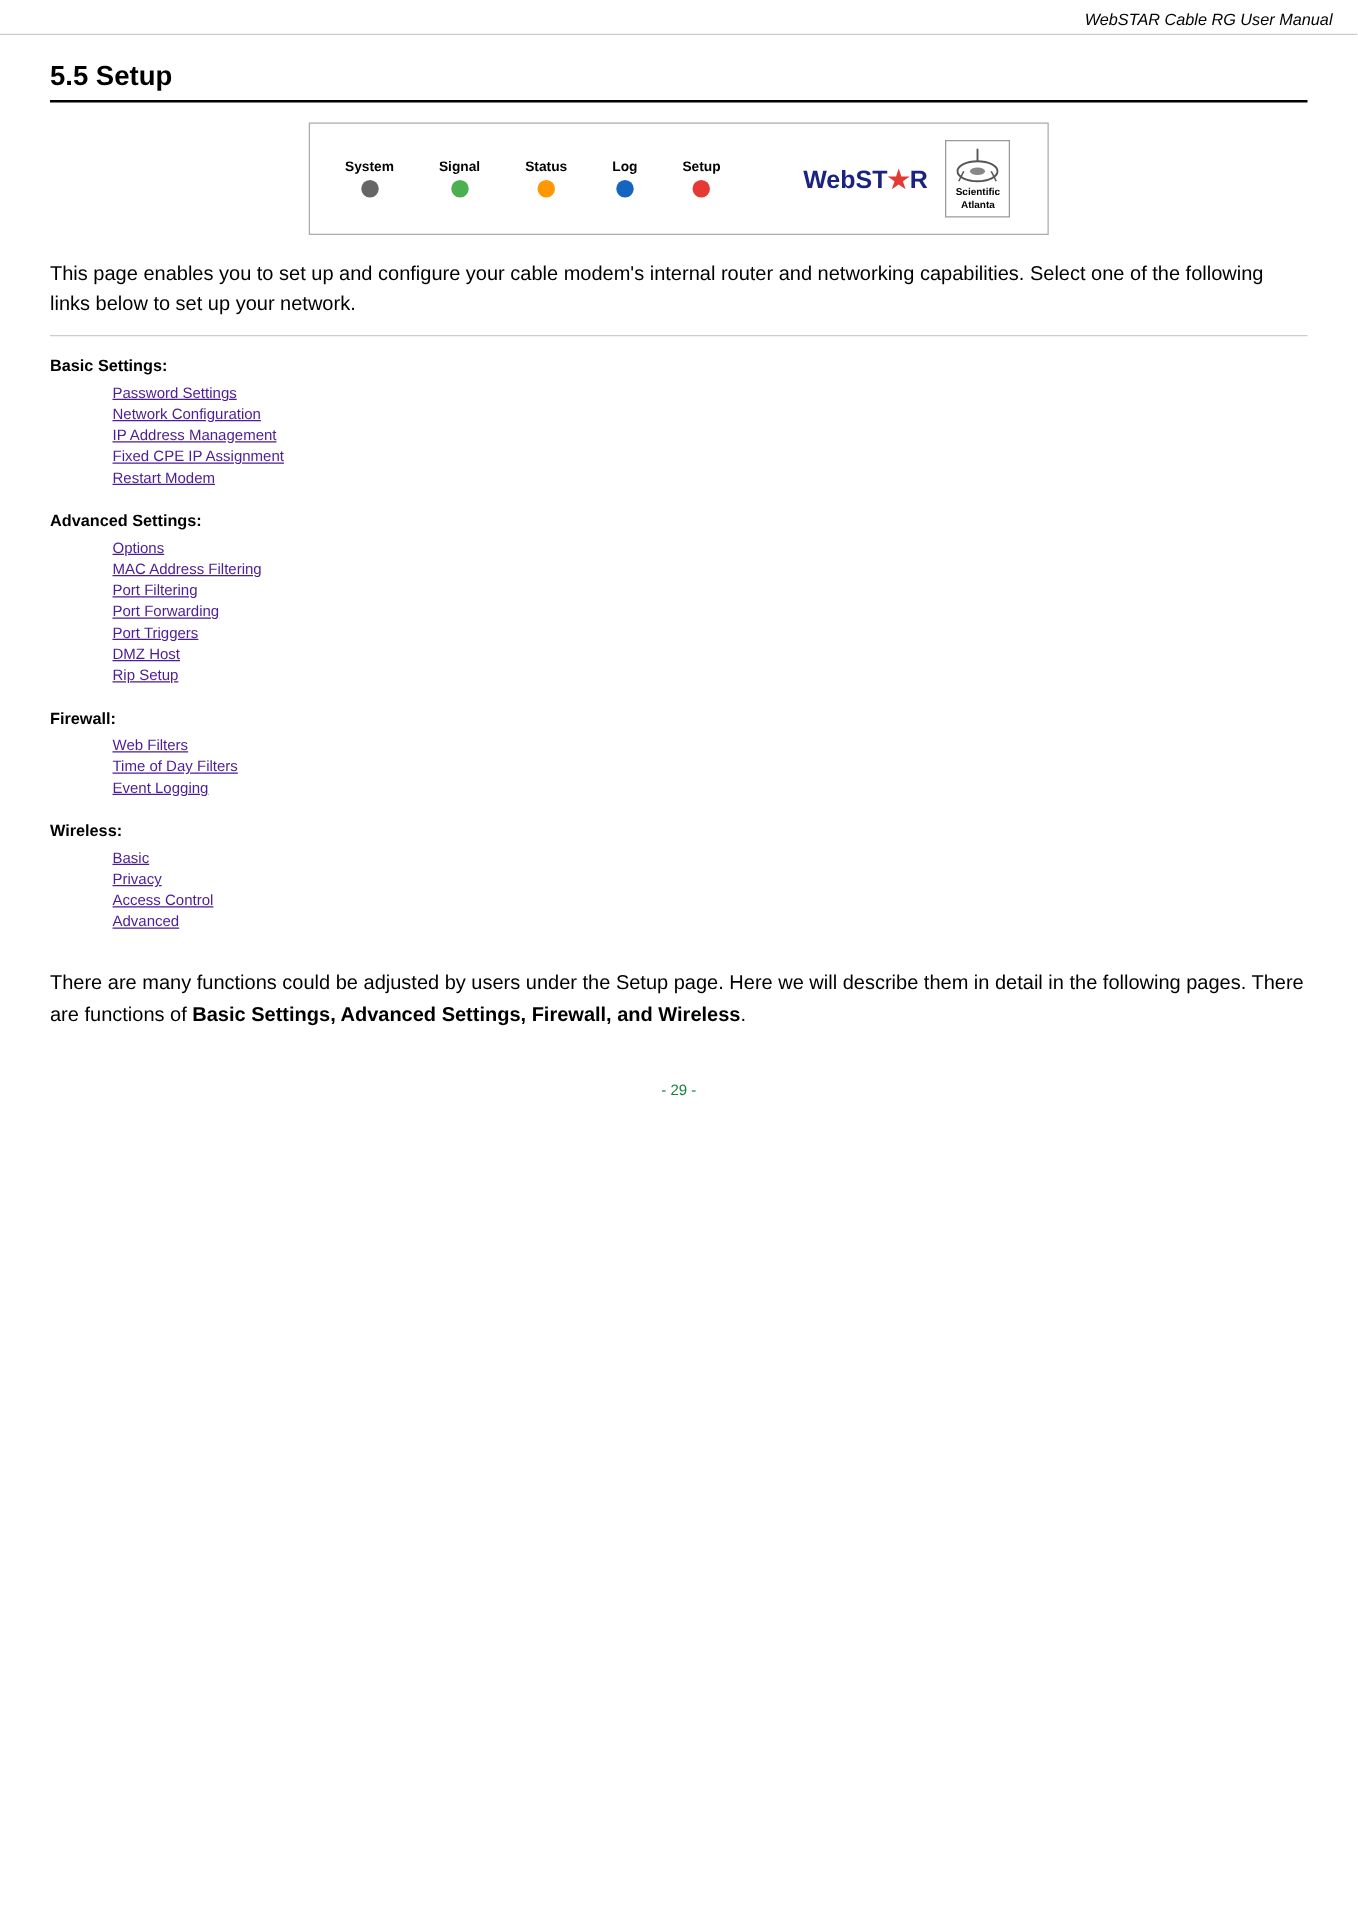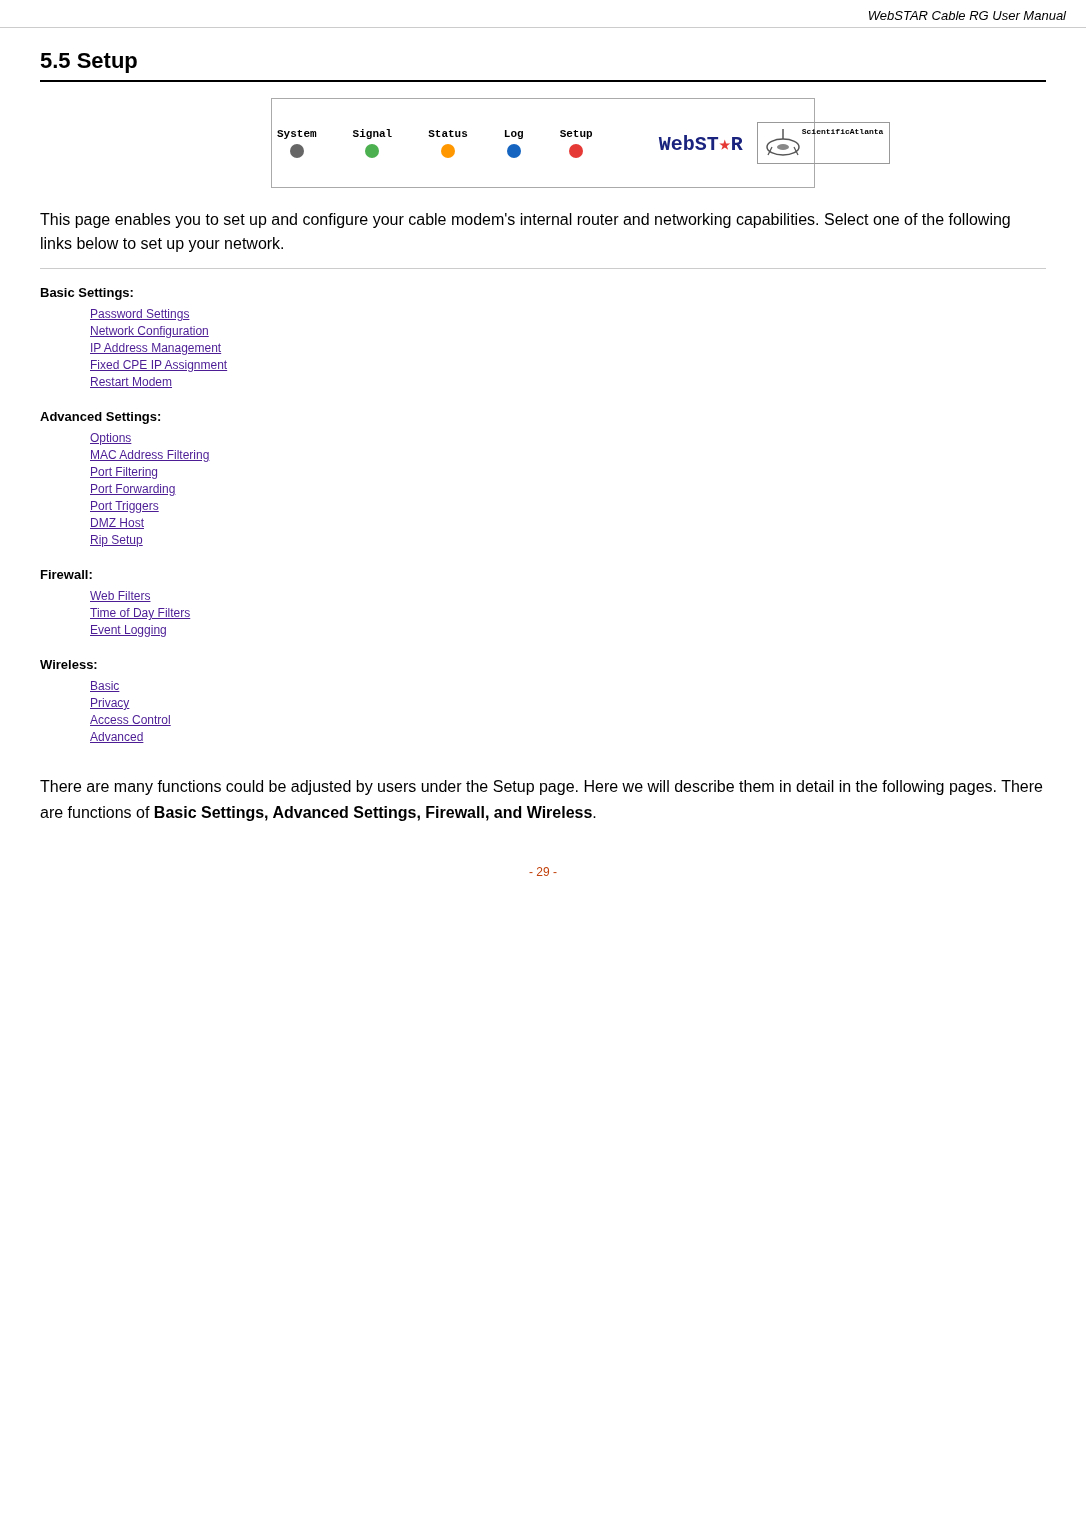--- a/index.html
+++ b/index.html
@@ -31,26 +31,25 @@
     }
     .nav-image-area {
       display: flex;
       justify-content: center;
       margin-bottom: 20px;
     }
     .nav-bar {
       display: flex;
       align-items: center;
       border: 1px solid #aaa;
-      padding: 10px 5px;
+      padding: 10px 28px;
       background: #fff;
       position: relative;
-      width: 544px;
+      width: 592px;
       height: 90px;
-      font-family: Liberation Mono, monospace;
     }
     .nav-item {
       display: flex;
       flex-direction: column;
       align-items: center;
       margin-right: 36px;
       font-size: 11px;
       font-weight: bold;
     }
     .nav-dot {
@@ -102,21 +101,21 @@
     .description-text {
       font-size: 16px;
       line-height: 1.6;
       margin-top: 30px;
     }
     .description-text strong { font-weight: bold; }
     .page-footer {
       text-align: center;
       margin-top: 40px;
       font-size: 12px;
-      color: #c2410c;
+      color: #15803d;
     }
   </style>
 </head>
 <body>
 
 <div class="page-header">
   <span>WebSTAR Cable RG User Manual</span>
 </div>
 
 <div class="page-content">
@@ -149,21 +148,21 @@
       <div class="nav-item">
         <span style="font-size:11px;font-weight:bold;">Setup</span>
         <div class="nav-dot dot-red"></div>
       </div>
 
       <div style="margin-left: 20px; display:flex; align-items:center;">
         <div class="webstar-logo">
           WebST<span class="star">★</span>R
         </div>
 
-        <div style="margin-left:14px; border:1px solid #999; padding:4px 6px; display:flex; flex-direction:row; ">
+        <div style="margin-left:14px; border:1px solid #999; padding:4px 6px; display:flex; flex-direction:column; align-items:center;">
 
           <svg width="38" height="32">
             <ellipse cx="19" cy="20" rx="16" ry="8" fill="none" stroke="#555" stroke-width="1.5"></ellipse>
             <line x1="19" y1="12" x2="19" y2="2" stroke="#555" stroke-width="1.5"></line>
             <ellipse cx="19" cy="20" rx="6" ry="3" fill="#888"></ellipse>
             <line x1="8" y1="20" x2="4" y2="28" stroke="#555" stroke-width="1.2"></line>
             <line x1="30" y1="20" x2="34" y2="28" stroke="#555" stroke-width="1.2"></line>
           </svg>
           <span style="font-size:8px;font-weight:bold;line-height:1.2;">Scientific</span>
           <span style="font-size:8px;font-weight:bold;line-height:1.2;">Atlanta</span>

